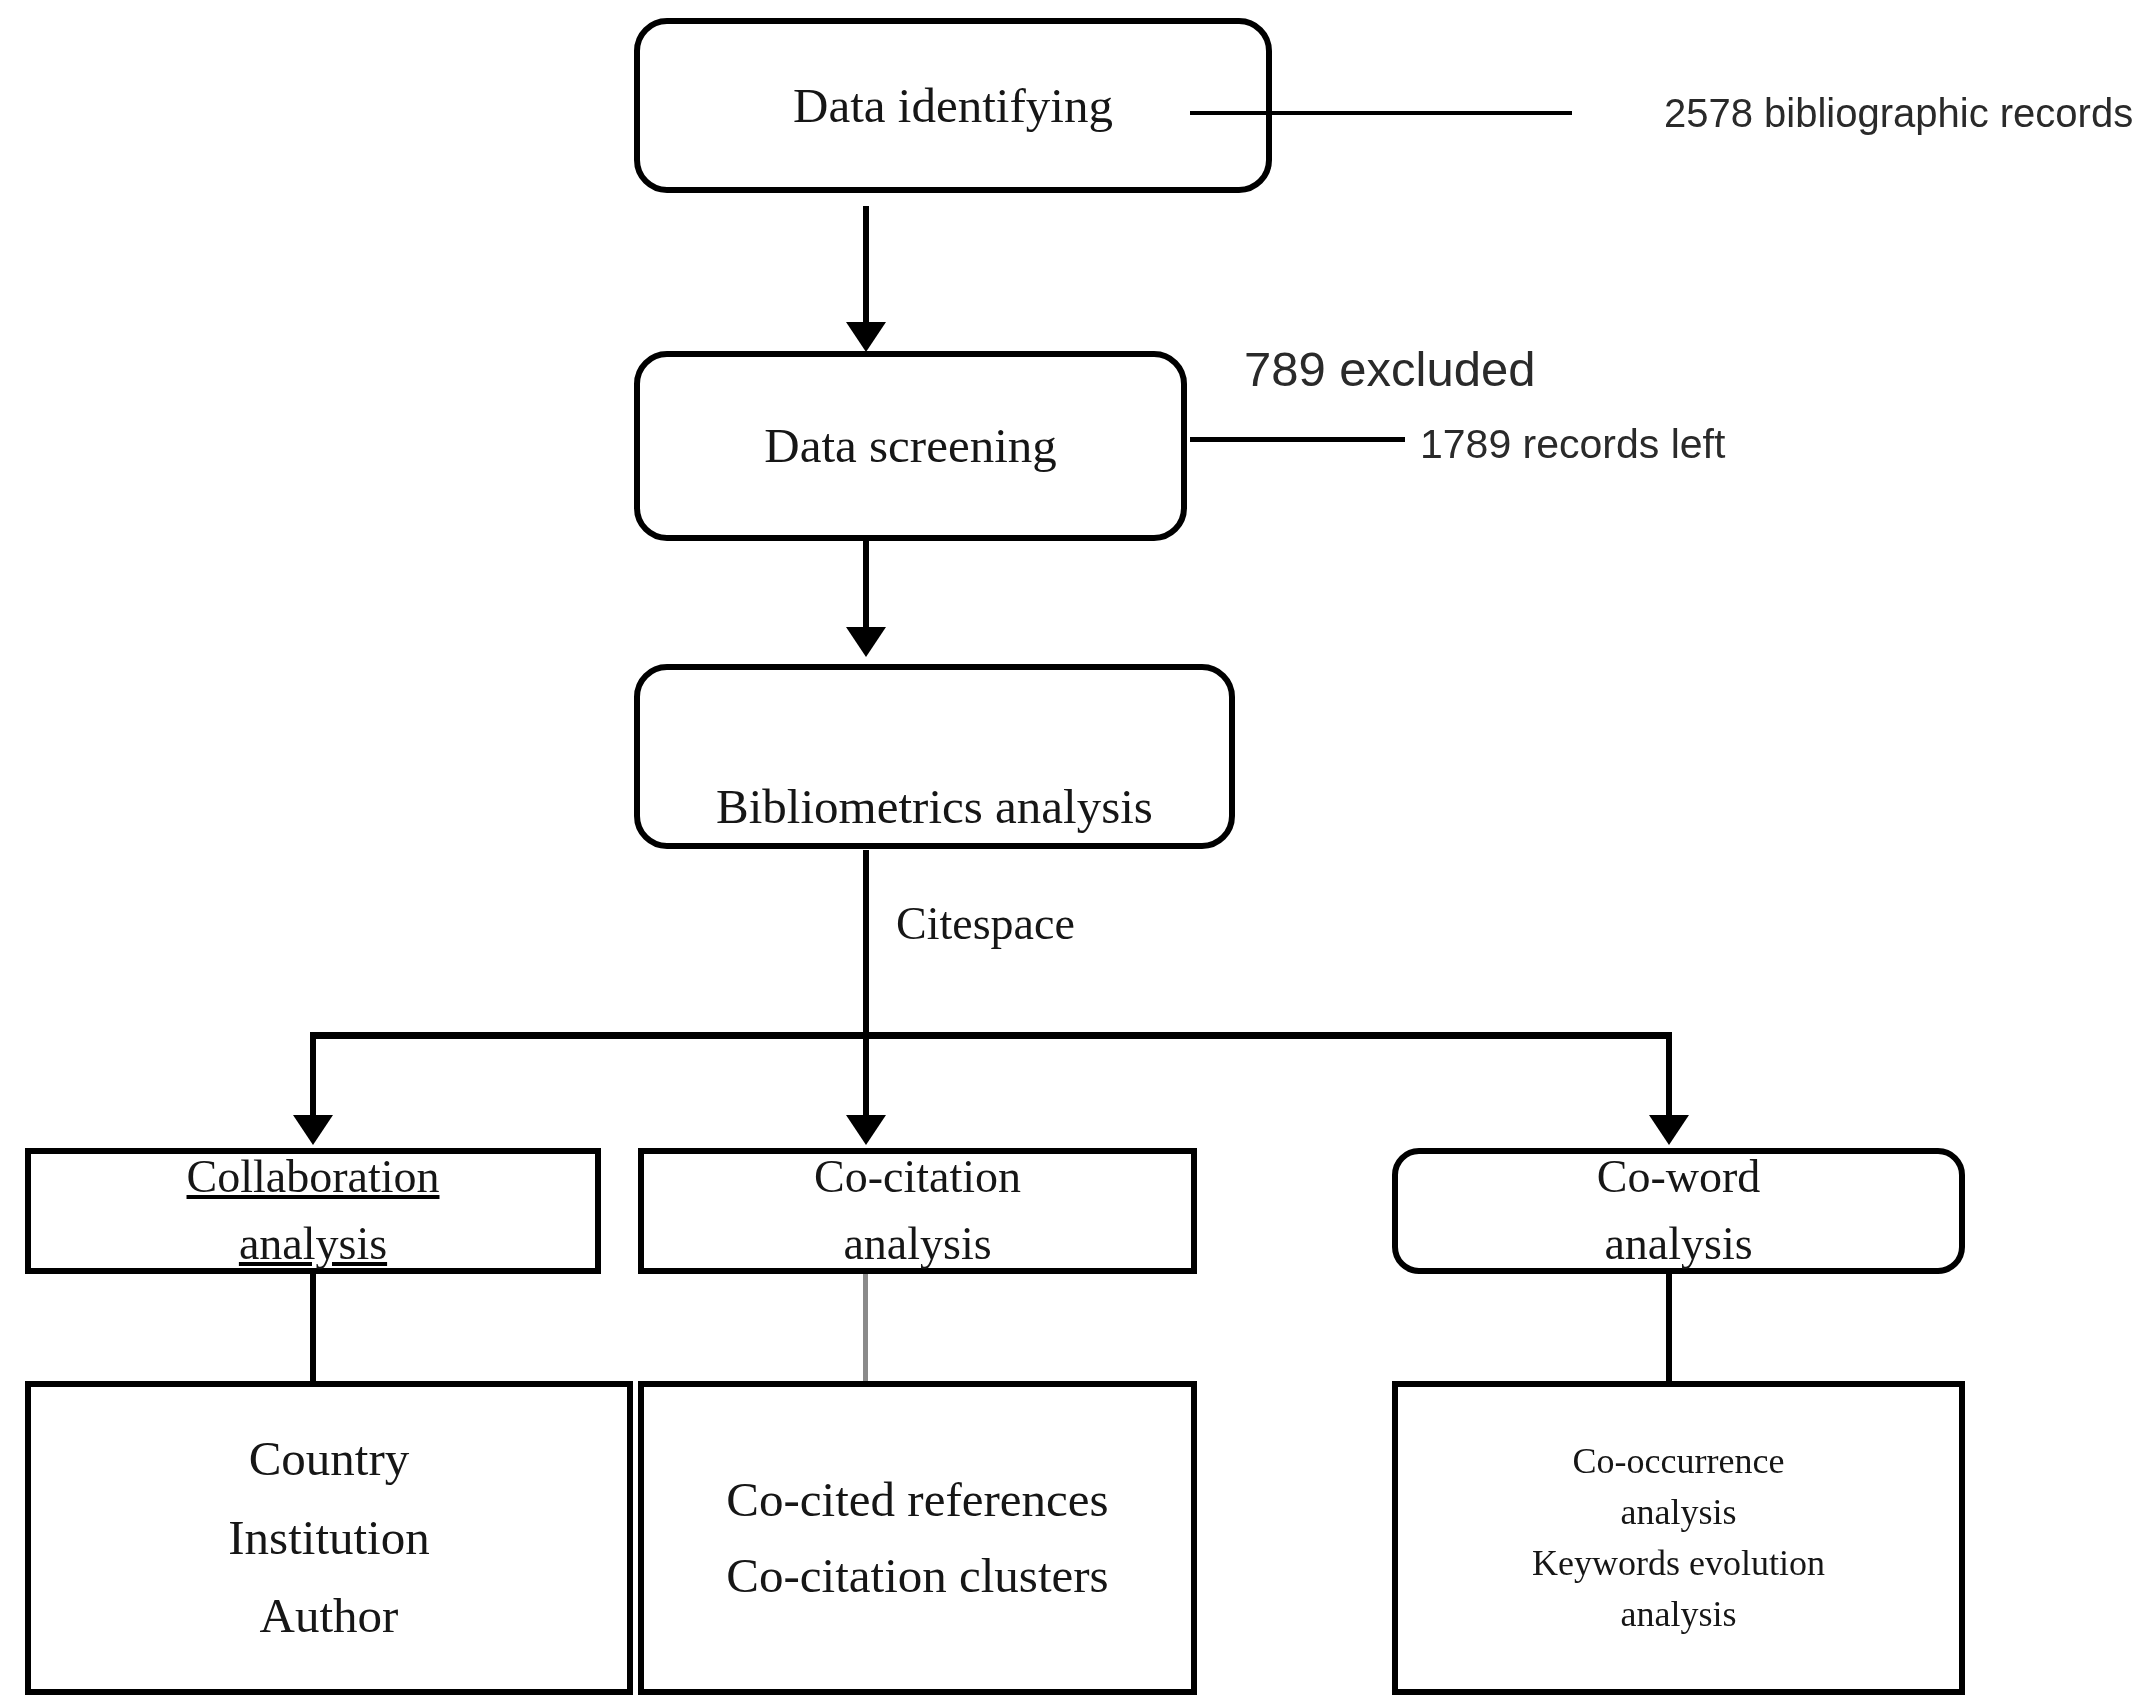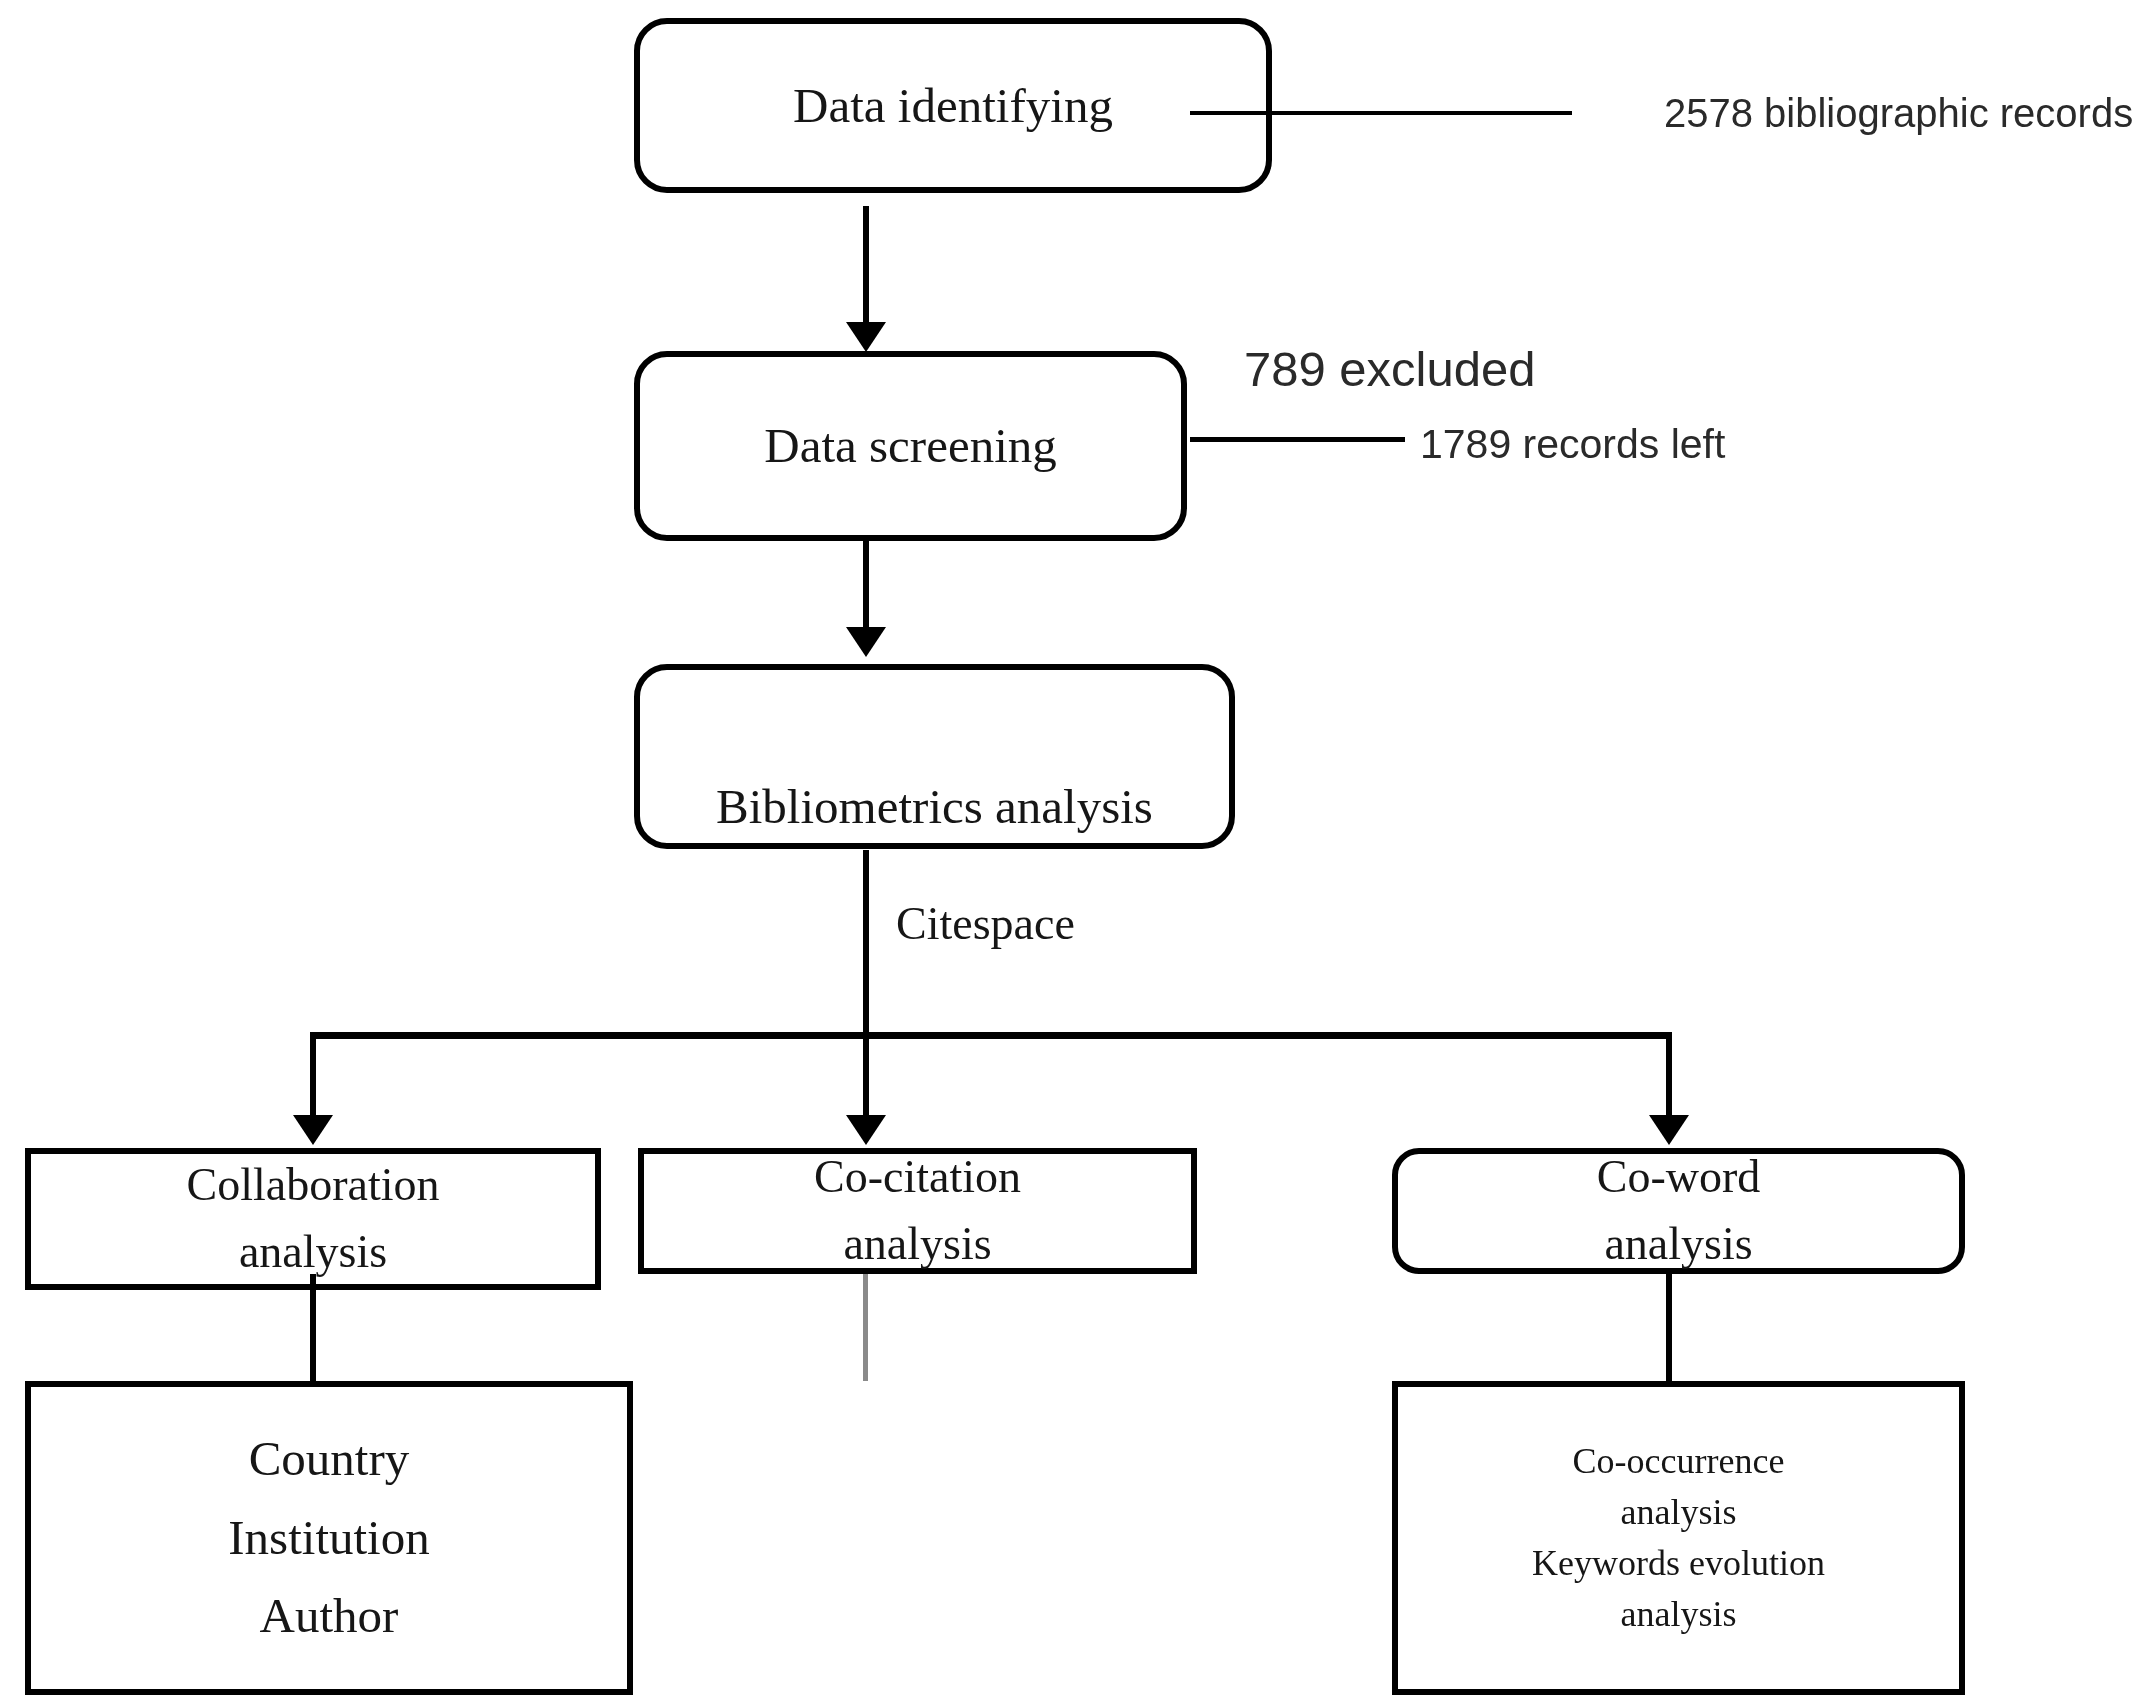--- a/index.html
+++ b/index.html
@@ -52,21 +52,21 @@
     white-space: nowrap;
   }
   .annot.serif { font-family: "Liberation Serif", "DejaVu Serif", serif; color: var(--text); }
 
   
   #n-identify { left: 634px; top: 18px;  width: 638px; height: 175px; }
   #n-screen   { left: 634px; top: 351px; width: 553px; height: 190px; }
   #n-biblio   { left: 634px; top: 664px; width: 601px; height: 185px; align-items: flex-end; }
 
   
-  #n-collab  { left: 25px;   top: 1148px; width: 576px; height: 142px; }
+  #n-collab  { left: 25px;   top: 1148px; width: 576px; height: 126px; text-decoration: underline; }
   #n-cocite  { left: 638px;  top: 1148px; width: 559px; height: 126px; }
   #n-coword  { left: 1392px; top: 1148px; width: 573px; height: 126px; border-radius: 27px; }
   #n-collab .label, #n-cocite .label, #n-coword .label { font-size: 46px; line-height: 1.45; }
 
   
   #n-collab-d { left: 25px;   top: 1381px; width: 608px; height: 314px; }
   #n-cocite-d { left: 638px;  top: 1381px; width: 559px; height: 314px; }
   #n-coword-d { left: 1392px; top: 1381px; width: 573px; height: 314px; }
   #n-collab-d .label { line-height: 1.6; }
   #n-cocite-d .label { line-height: 1.55; }
@@ -149,20 +149,24 @@
 
   <div id="conn-left" class="ln"></div>
   <div id="conn-mid" class="ln gray"></div>
   <div id="conn-right" class="ln"></div>
 
   <div id="n-collab-d" class="node sbox">
     <span class="label">Country
 Institution
 Author</span>
   </div>
+  <div id="n-cocite-d" class="node sbox">
+    <span class="label">Co-cited references
+Co-citation clusters</span>
+  </div>
   <div id="n-coword-d" class="node sbox">
     <span class="label">Co-occurrence
 analysis
 Keywords evolution
 analysis</span>
   </div>
 
   <div id="t-records" class="annot">2578 bibliographic records</div>
   <div id="t-excluded" class="annot">789 excluded</div>
   <div id="t-left" class="annot">1789 records left</div>

